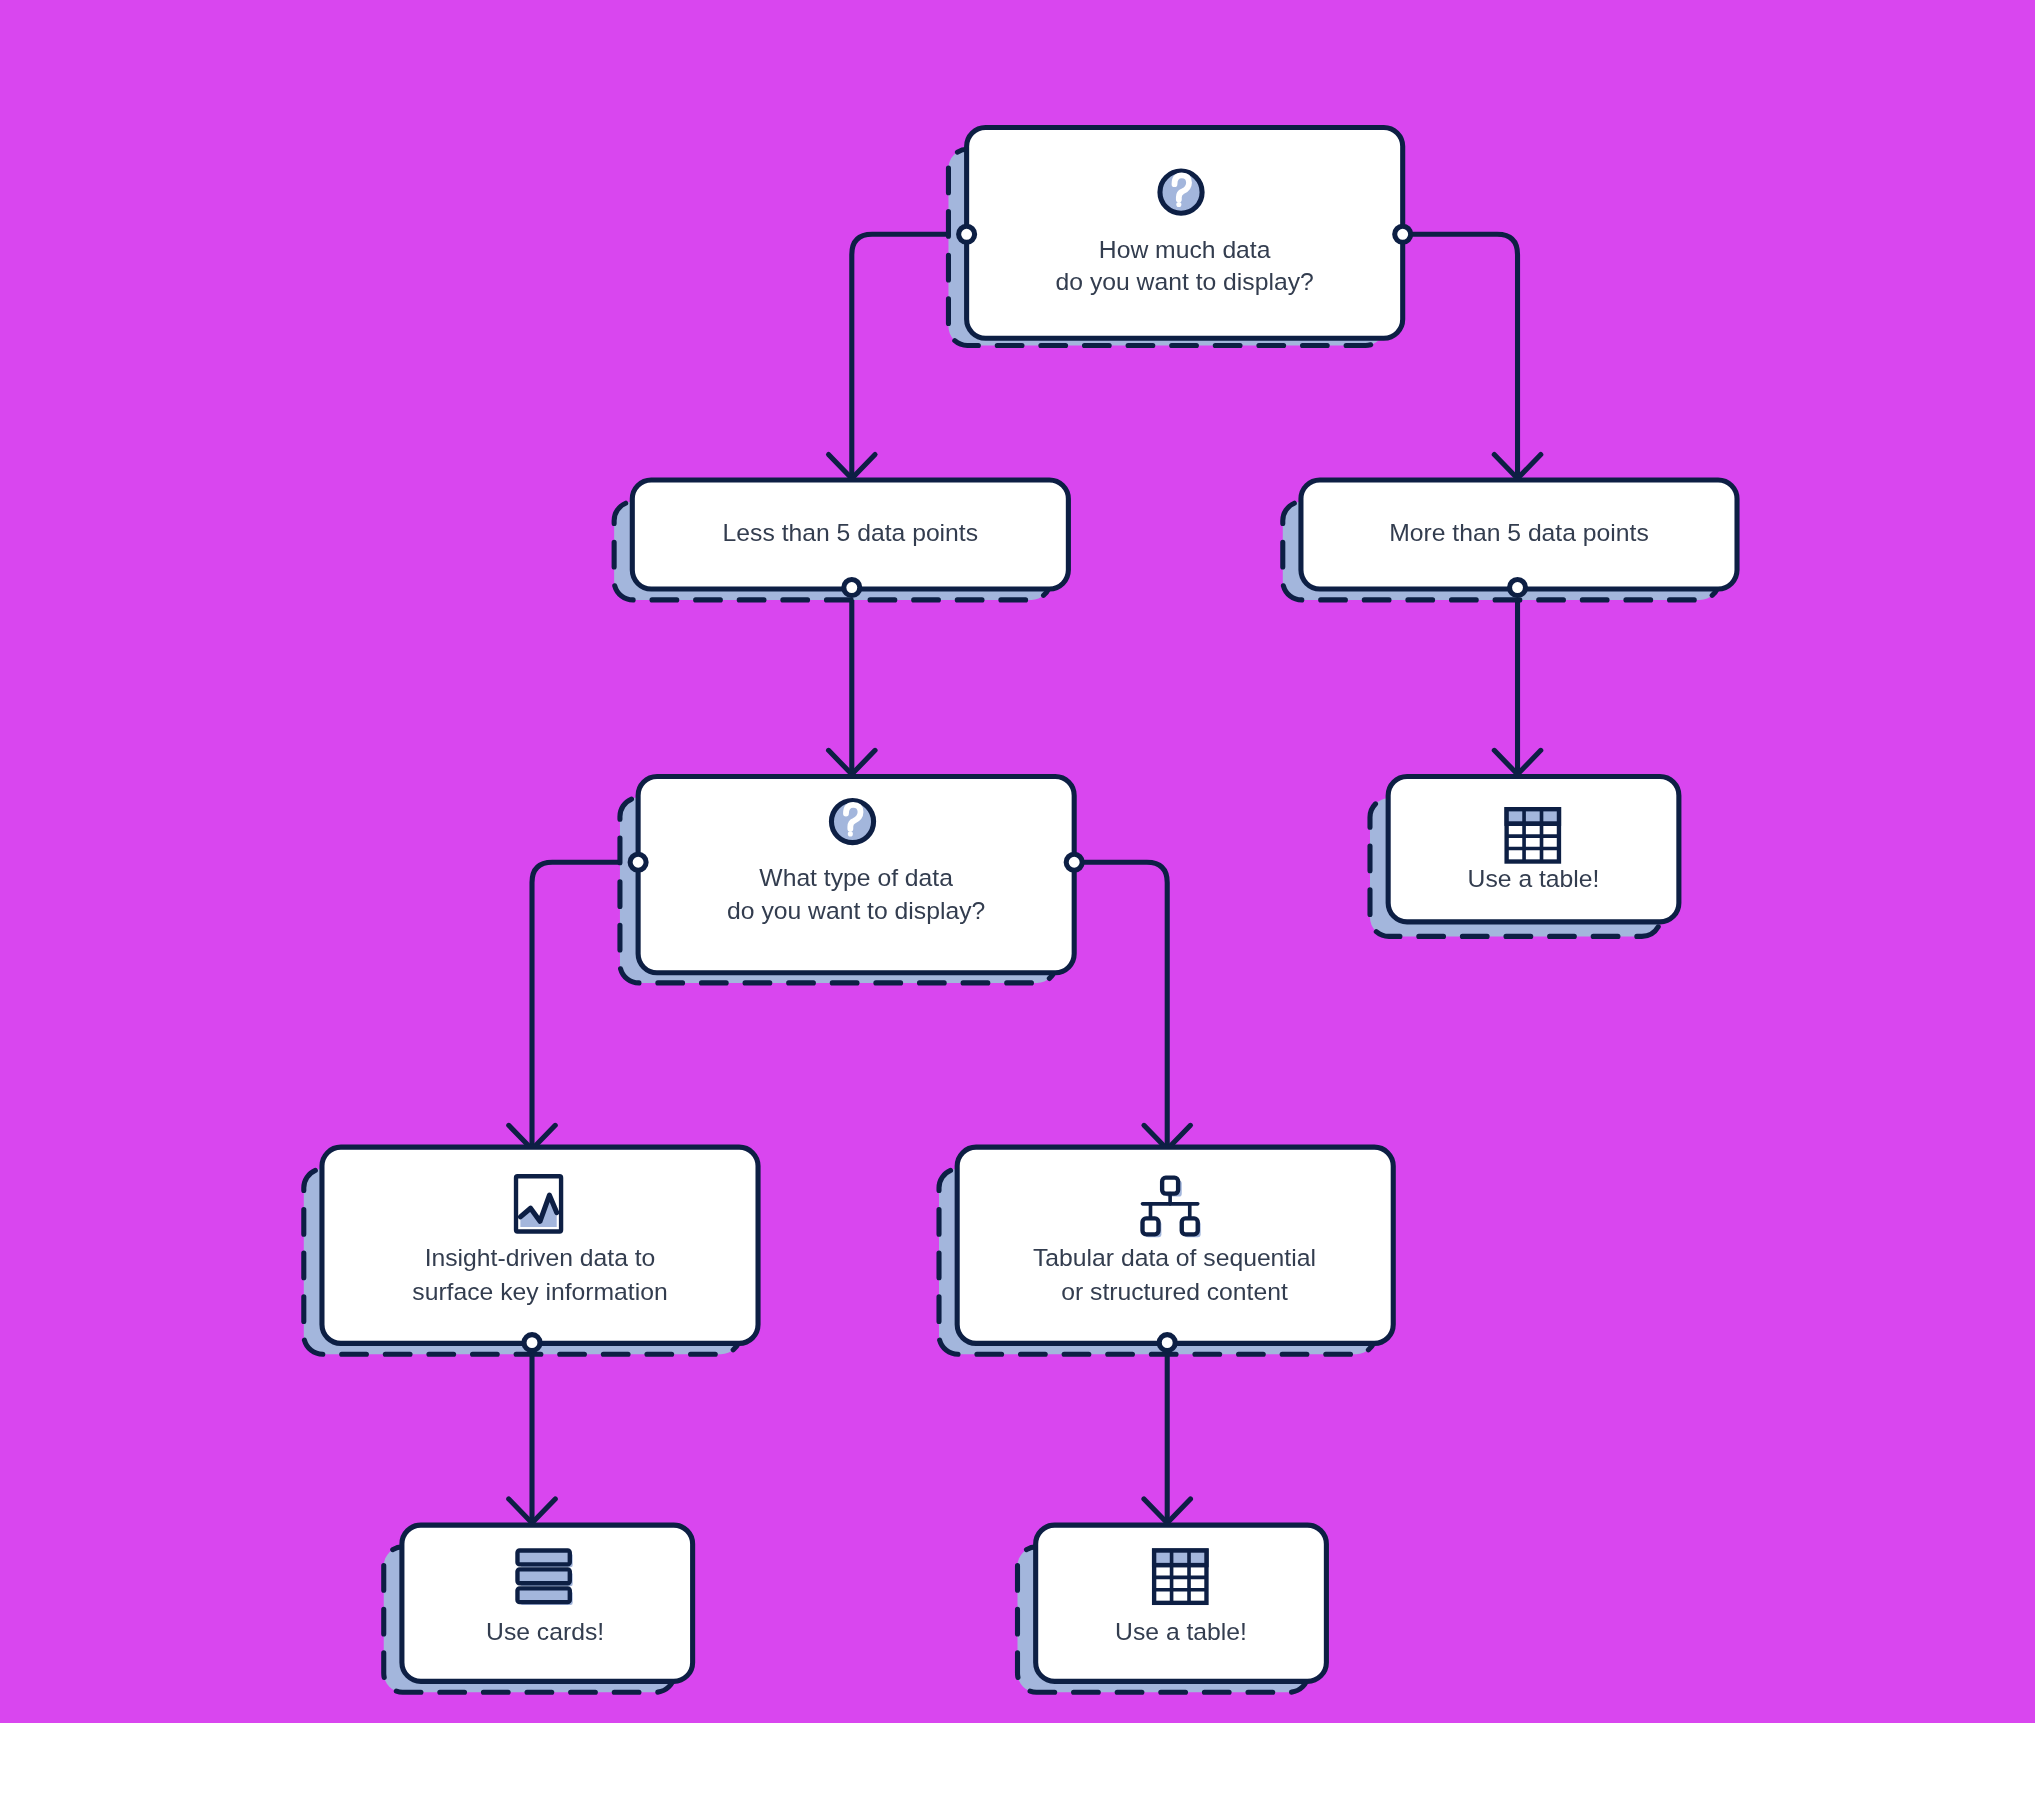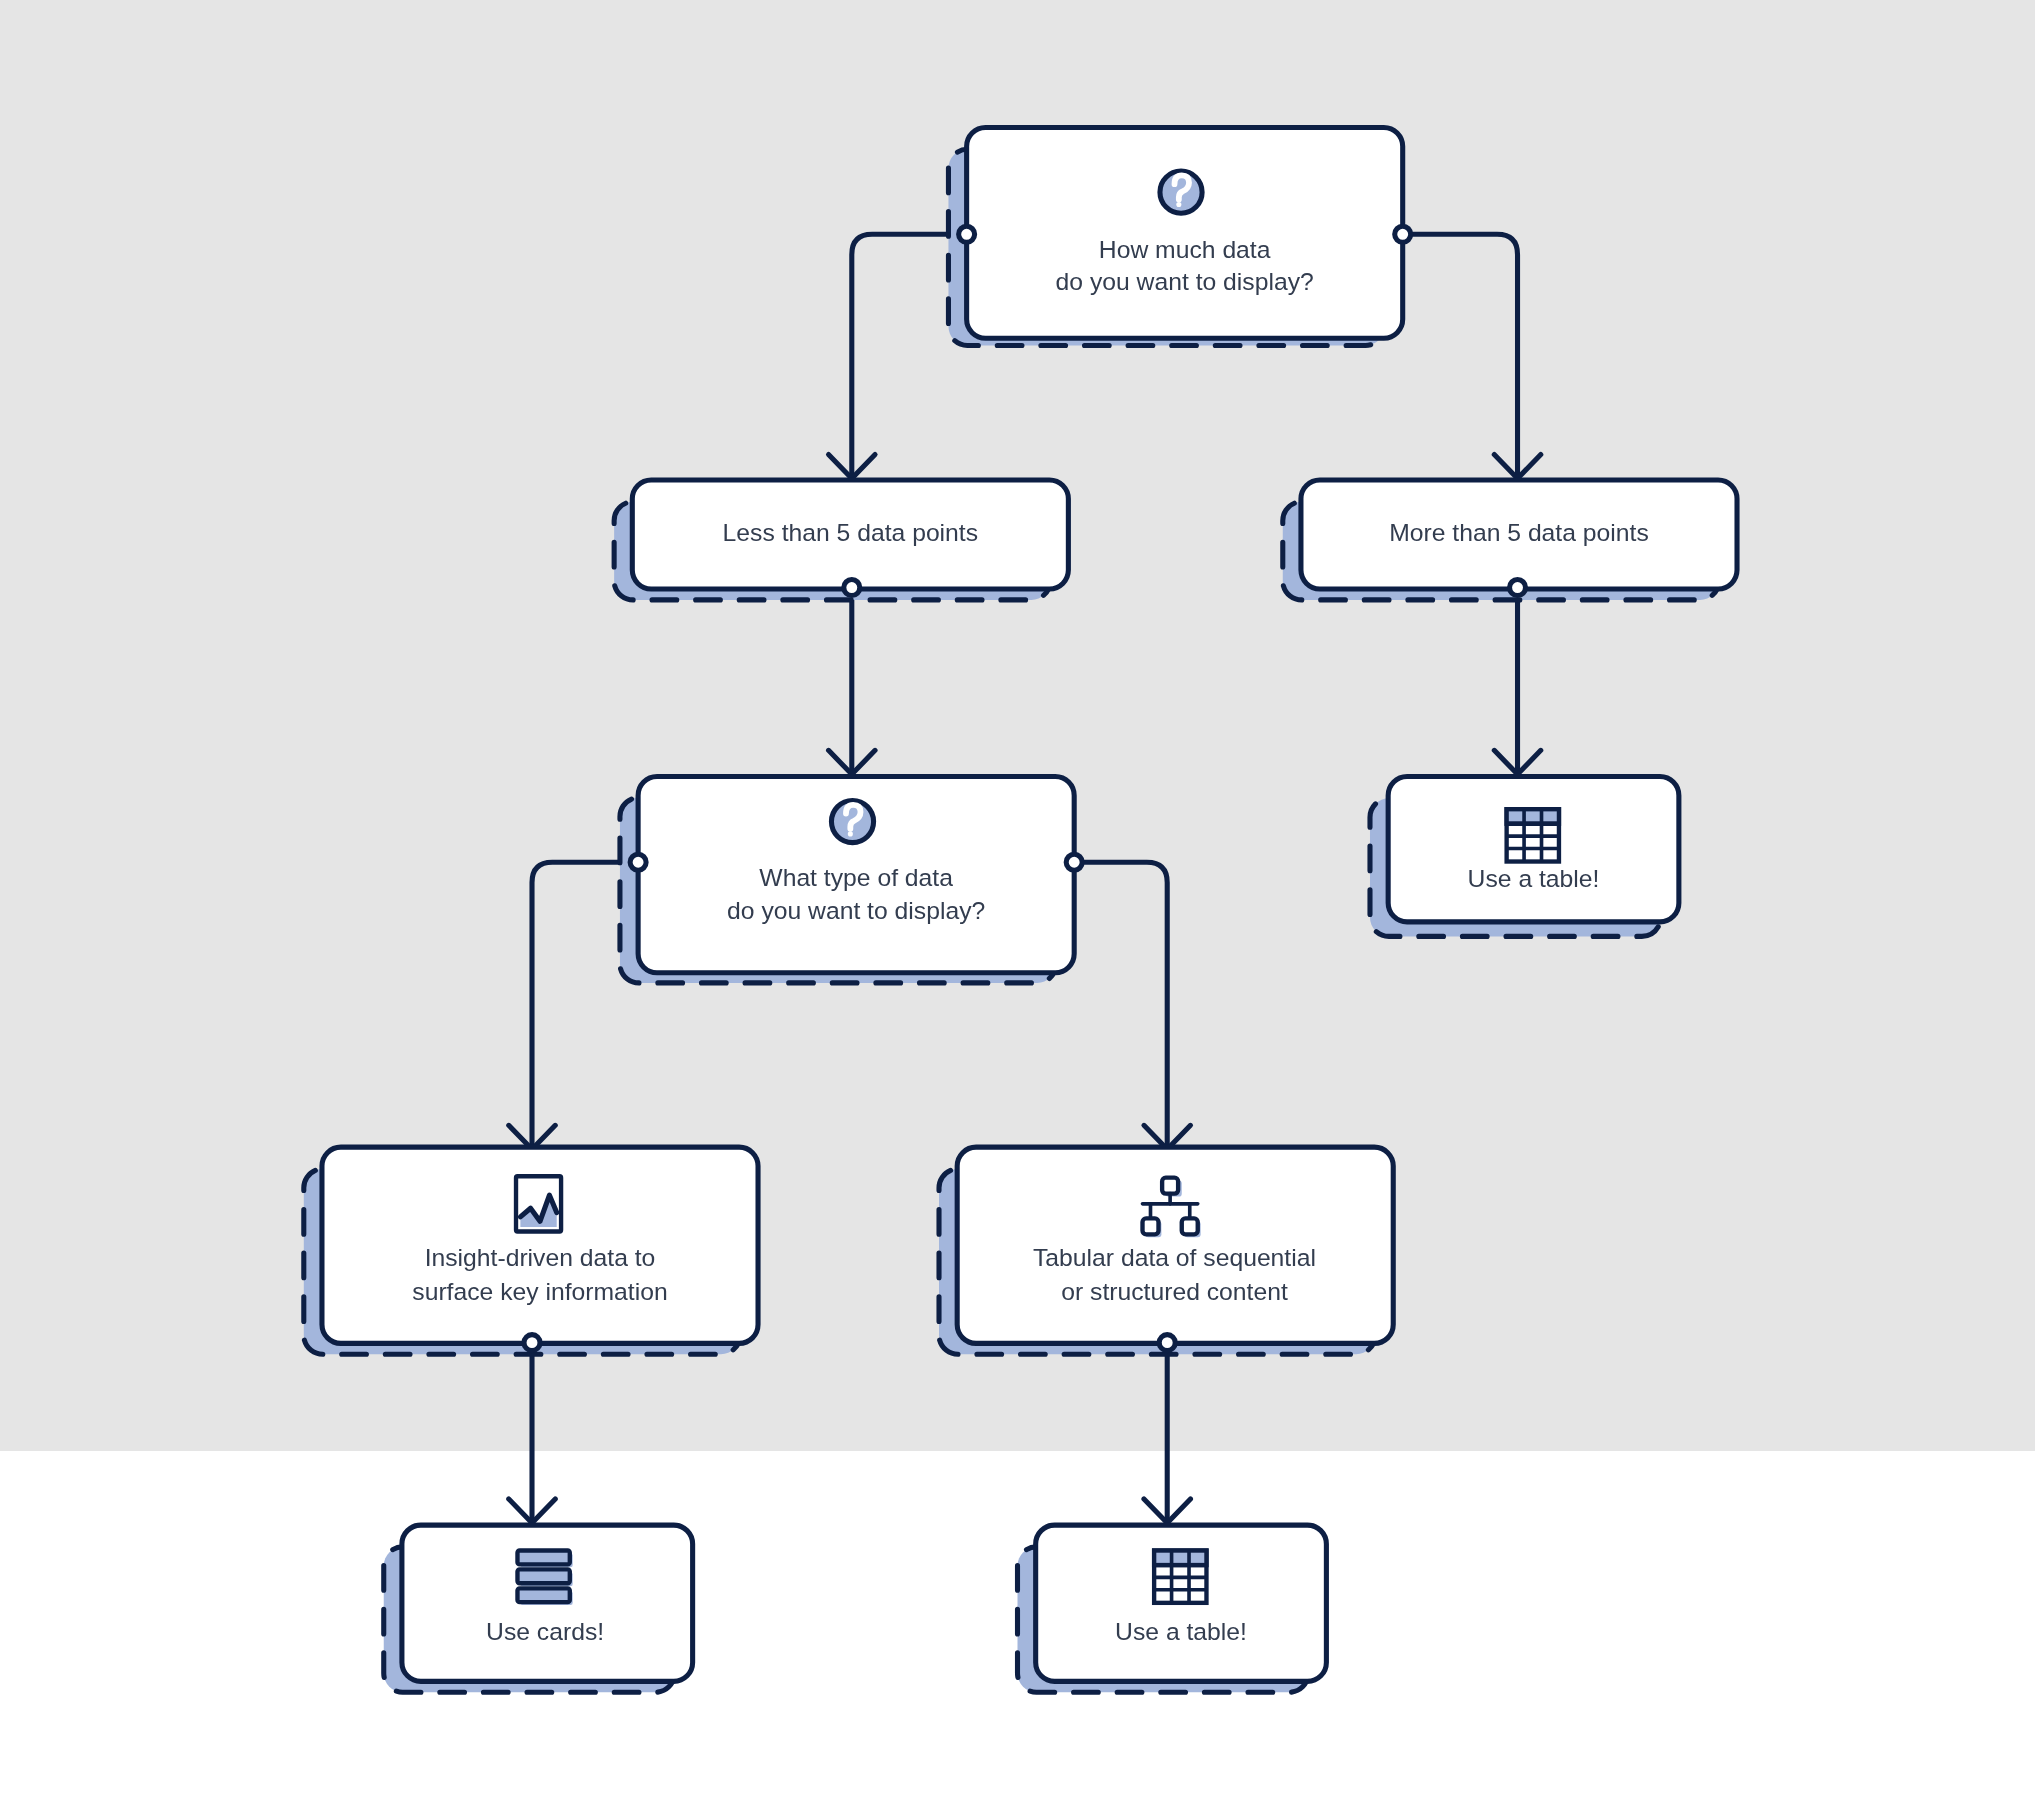--- a/index.html
+++ b/index.html
@@ -9,22 +9,22 @@
   }
   body {
     width: 2035px;
     height: 1803px;
     font-family: "Liberation Sans", sans-serif;
     overflow: hidden;
   }
   #diagram-canvas {
     position: relative;
     width: 2035px;
-    height: 1451px;
-    background: #e5e5e5;
+    height: 1723px;
+    background: #d946ef;
   }
   svg.flow {
     position: absolute;
     top: 0;
     left: 0;
     width: 2035px;
     height: 1803px;
     display: block;
   }
   .node-label {

